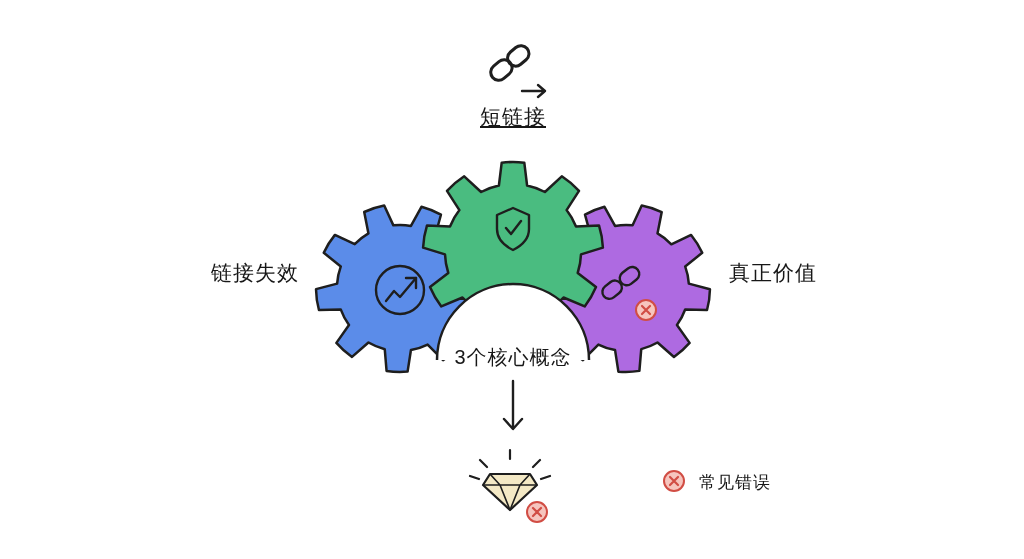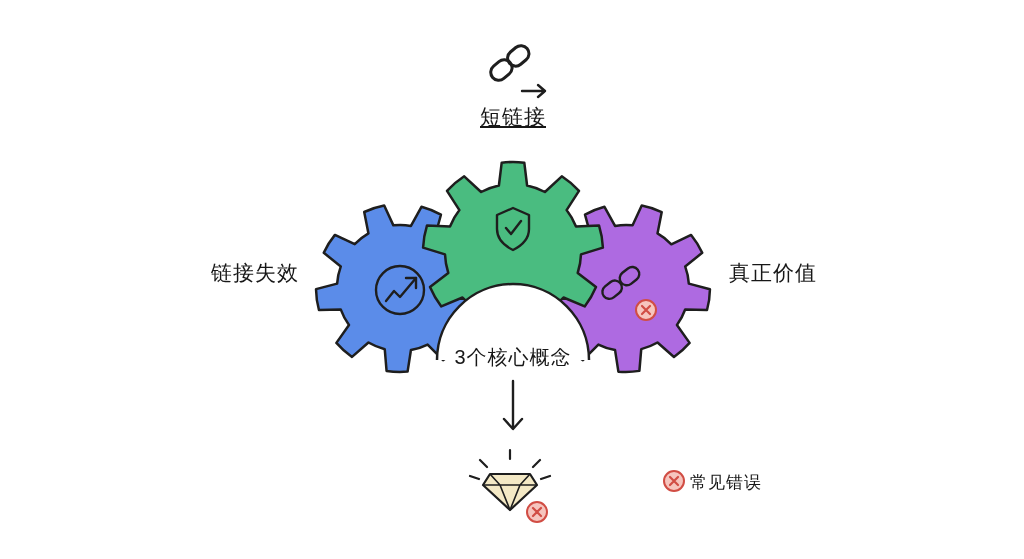--- a/index.html
+++ b/index.html
@@ -92,14 +92,14 @@
 
   <div class="label" style="left:433px;top:105px;width:160px;font-size:21px;text-decoration:underline;">短链接</div>
 
   <div class="label" style="left:170px;top:261px;width:170px;font-size:21px;">链接失效</div>
 
   <div class="label" style="left:688px;top:261px;width:170px;font-size:21px;">真正价值</div>
 
   <div class="label" style="left:413px;top:346px;width:200px;font-size:20px;">3个核心概念</div>
 
 
-  <div class="label" style="left:690px;top:473px;width:90px;font-size:17px;text-align:left;">常见错误</div>
+  <div class="label" style="left:690px;top:473px;width:90px;font-size:17px;text-align:center;">常见错误</div>
 </div>
 
 </body></html>

